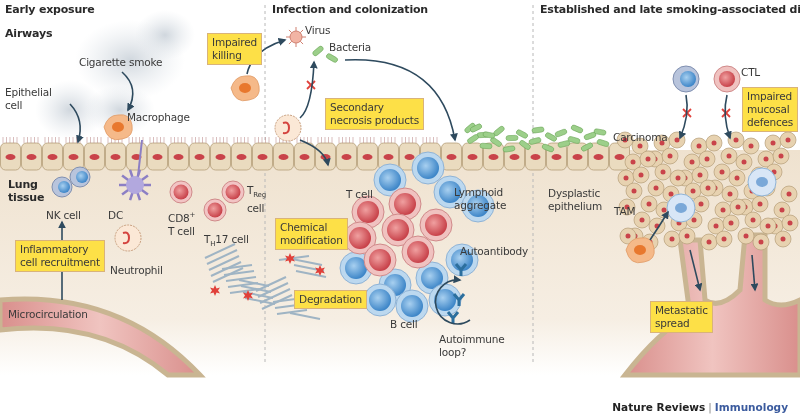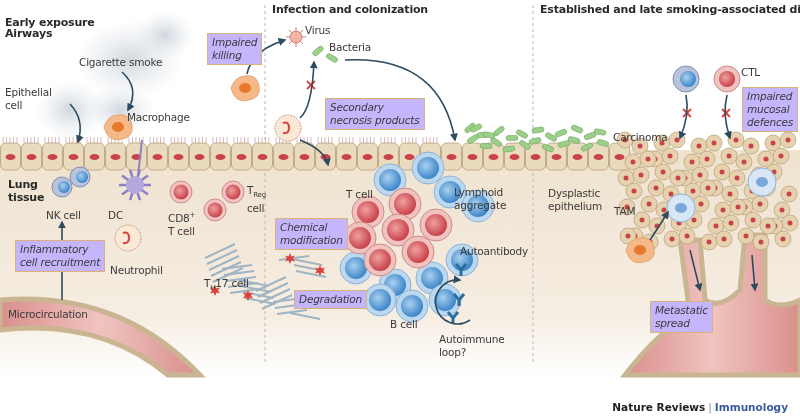--- a/index.html
+++ b/index.html
@@ -1,20 +1,20 @@
 <!DOCTYPE html>
 <html><head>
 <meta charset="utf-8">
 <style>
   html, body { margin: 0; padding: 0; background: #ffffff; }
   body { width: 800px; height: 419px; position: relative; overflow: hidden; font-family: "DejaVu Sans", sans-serif; }
   #stage { position: absolute; left: 0; top: 0; width: 800px; height: 419px; }
   .lbl { position: absolute; font-size: 10.5px; color: #3a3a3a; line-height: 13px; white-space: nowrap; letter-spacing: -0.2px; }
   .hdr { position: absolute; font-size: 11px; font-weight: bold; color: #2a2a2a; white-space: nowrap; letter-spacing: -0.2px; }
-  .box { position: absolute; background: #c4b5fd; border: 1px solid #d9b37a; font-size: 10.5px; color: #3a3a3a; line-height: 13px; padding: 2px 4px; white-space: nowrap; letter-spacing: -0.2px; font-style: italic; }
+  .box { position: absolute; background: #fde047; border: 1px solid #d9b37a; font-size: 10.5px; color: #3a3a3a; line-height: 13px; padding: 2px 4px; white-space: nowrap; letter-spacing: -0.2px; }
   .footer { position: absolute; right: 12px; bottom: 6px; font-size: 10.5px; white-space: nowrap; }
   .footer .j { color: #222; font-weight: bold; }
   .footer .sep { color: #888; margin: 0 3px; }
   .footer .s { color: #3b5b9e; font-weight: bold; }
   .sub { font-size: 7px; vertical-align: sub; }
   .sup { font-size: 7px; vertical-align: super; }
 </style>
 </head>
 <body>
 
@@ -820,21 +820,21 @@
         <path d="M62,300 L62,222" marker-end="url(#arr)"></path>
         <path d="M470,320 A22,22 0 1,1 460,280" marker-end="url(#arr)"></path>
         <path d="M686,95 Q690,115 680,138" marker-end="url(#arr)"></path>
         <path d="M727,95 Q722,115 730,138" marker-end="url(#arr)"></path>
         <path d="M650,240 Q660,225 668,212" marker-end="url(#arr)"></path>
         <path d="M690,250 L700,290" marker-end="url(#arr)"></path>
         <path d="M752,255 L755,290" marker-end="url(#arr)"></path>
       </g>
   </svg>
 
-  <div class="hdr" style="left:5px;top:16px;text-align:right;">Early exposure</div>
+  <div class="hdr" style="left:5px;top:3px;text-align:right;">Early exposure</div>
   <div class="hdr" style="left:272px;top:3px;">Infection and colonization</div>
   <div class="hdr" style="left:540px;top:3px;">Established and late smoking-associated disease</div>
 
   <div class="hdr" style="left:5px;top:27px;">Airways</div>
   <div class="lbl" style="left:79px;top:56px;">Cigarette smoke</div>
   <div class="lbl" style="left:5px;top:86px;">
     <span>Epithelial</span><br>
     <span>cell</span>
   </div>
   <div class="lbl" style="left:127px;top:111px;">Macrophage</div>
@@ -845,21 +845,21 @@
   <div class="lbl" style="left:46px;top:209px;">NK cell</div>
   <div class="lbl" style="left:108px;top:209px;">DC</div>
   <div class="lbl" style="left:168px;top:209px;">
     <span>CD8</span><span class="sup">+</span><br>
     <span>T cell</span>
   </div>
   <div class="lbl" style="left:247px;top:184px;">
     <span>T</span><span class="sub">Reg</span><br>
     <span>cell</span>
   </div>
-  <div class="lbl" style="left:204px;top:233px;margin-top:44px;">
+  <div class="lbl" style="left:204px;top:233px;">
     <span>T</span><span class="sub">H</span><span>17 cell</span>
   </div>
   <div class="lbl" style="left:110px;top:264px;">Neutrophil</div>
   <div class="box" style="left:15px;top:240px;">
     <span>Inflammatory</span><br>
     <span>cell recruitment</span>
   </div>
   <div class="lbl" style="left:8px;top:308px;">Microcirculation</div>
   <div class="box" style="left:207px;top:33px;">
     <span>Impaired</span><br>

